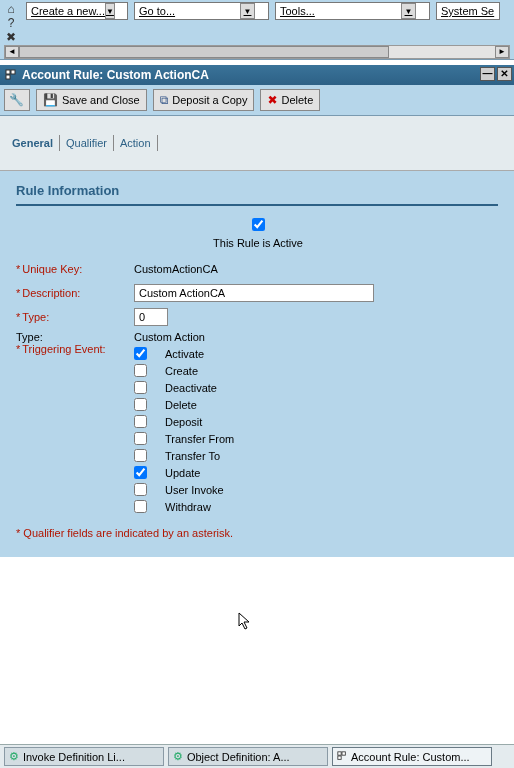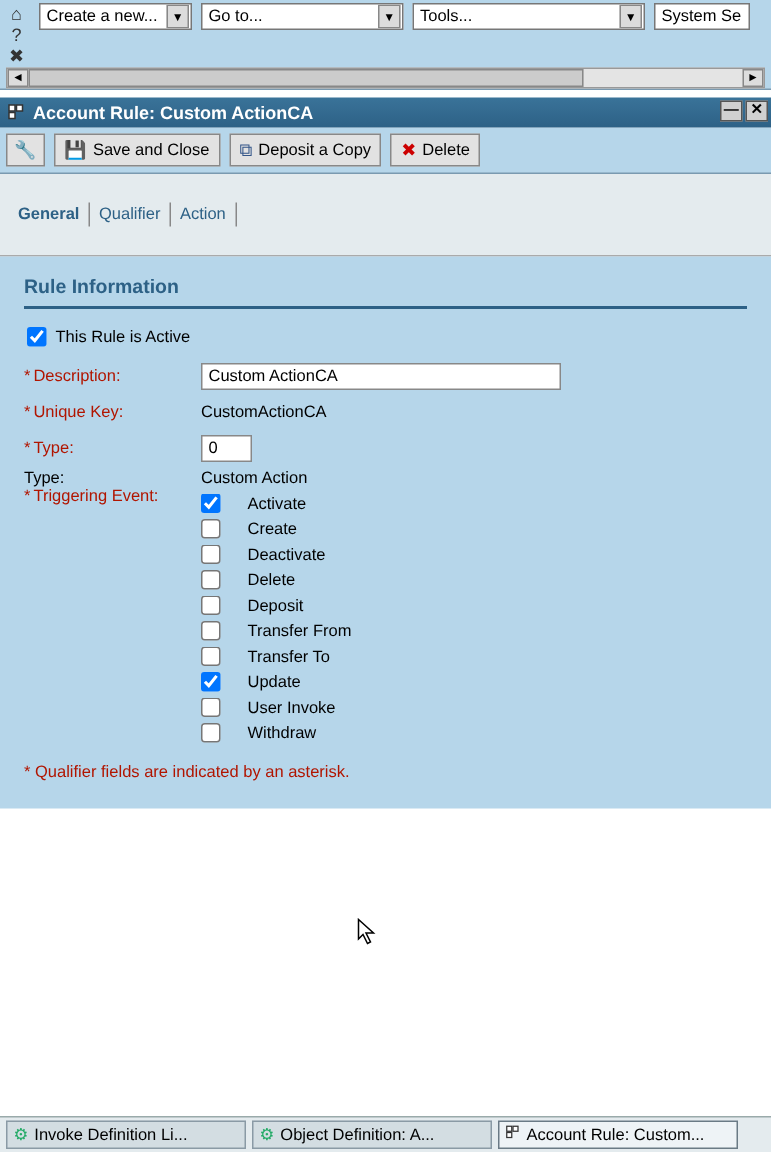--- a/index.html
+++ b/index.html
@@ -47,25 +47,26 @@
     gap: 6px;
   }
   .combo {
     background: #fff;
     border: 1px solid #777;
     height: 18px;
     box-sizing: border-box;
     display: flex;
     align-items: center;
     justify-content: space-between;
-    padding: 0 1px 0 4px;
+    padding: 0 13px 0 4px;
     font-size: 11px;
     cursor: pointer;
     white-space: nowrap;
     overflow: hidden;
+    text-decoration: underline;
   }
   .combo .arrow {
     width: 15px;
     height: 16px;
     background: #dcdcdc;
     border: 1px solid #888;
     display: flex;
     align-items: center;
     justify-content: center;
     font-size: 8px;
@@ -208,21 +209,21 @@
   }
   .form-row .label {
     width: 118px;
     text-align: left;
     color: #b11500;
     font-size: 11px;
   }
   .form-row .label.black { color: #000; }
   .form-row .value { font-size: 11px; }
   .form-row .req { color: #b11500; margin-right: 2px; }
-  .checkbox-row { display:flex; align-items:center; gap:6px; margin-bottom:10px; padding-left:2px;}
+  .checkbox-row { display:flex; align-items:center; gap:6px; margin-bottom:10px; padding-left:2px;flex-direction:column;}
   input[type=text] {
     border: 1px solid #888;
     height: 18px;
     padding: 0 4px;
     font-size: 11px;
     box-sizing: border-box;
   }
   input.desc { width: 240px; }
   input.order { width: 34px; }
   input[type=checkbox] {
@@ -348,27 +349,27 @@
 <div class="panel">
   <h2>Rule Information</h2>
   <hr class="hr">
 
   <div class="checkbox-row">
     <input type="checkbox" id="cb-active" checked="" style="">
     <span>This Rule is Active</span>
   </div>
 
   <div class="form-row">
+    <span class="label"><span class="req">*</span><span>Unique Key:</span></span>
+    <span class="value">CustomActionCA</span>
+  </div>
+
+  <div class="form-row">
     <span class="label"><span class="req">*</span><span>Description:</span></span>
     <input type="text" class="desc" value="Custom ActionCA" style="">
-  </div>
-
-  <div class="form-row">
-    <span class="label"><span class="req">*</span><span>Unique Key:</span></span>
-    <span class="value">CustomActionCA</span>
   </div>
 
   <div class="form-row">
     <span class="label"><span class="req">*</span><span>Type:</span></span>
     <input type="text" class="order" value="0" style="">
   </div>
 
   <div class="form-row" style="align-items:flex-start;">
     <div style="width:118px;">
       <div class="label black" style="width:auto">Type:</div>

